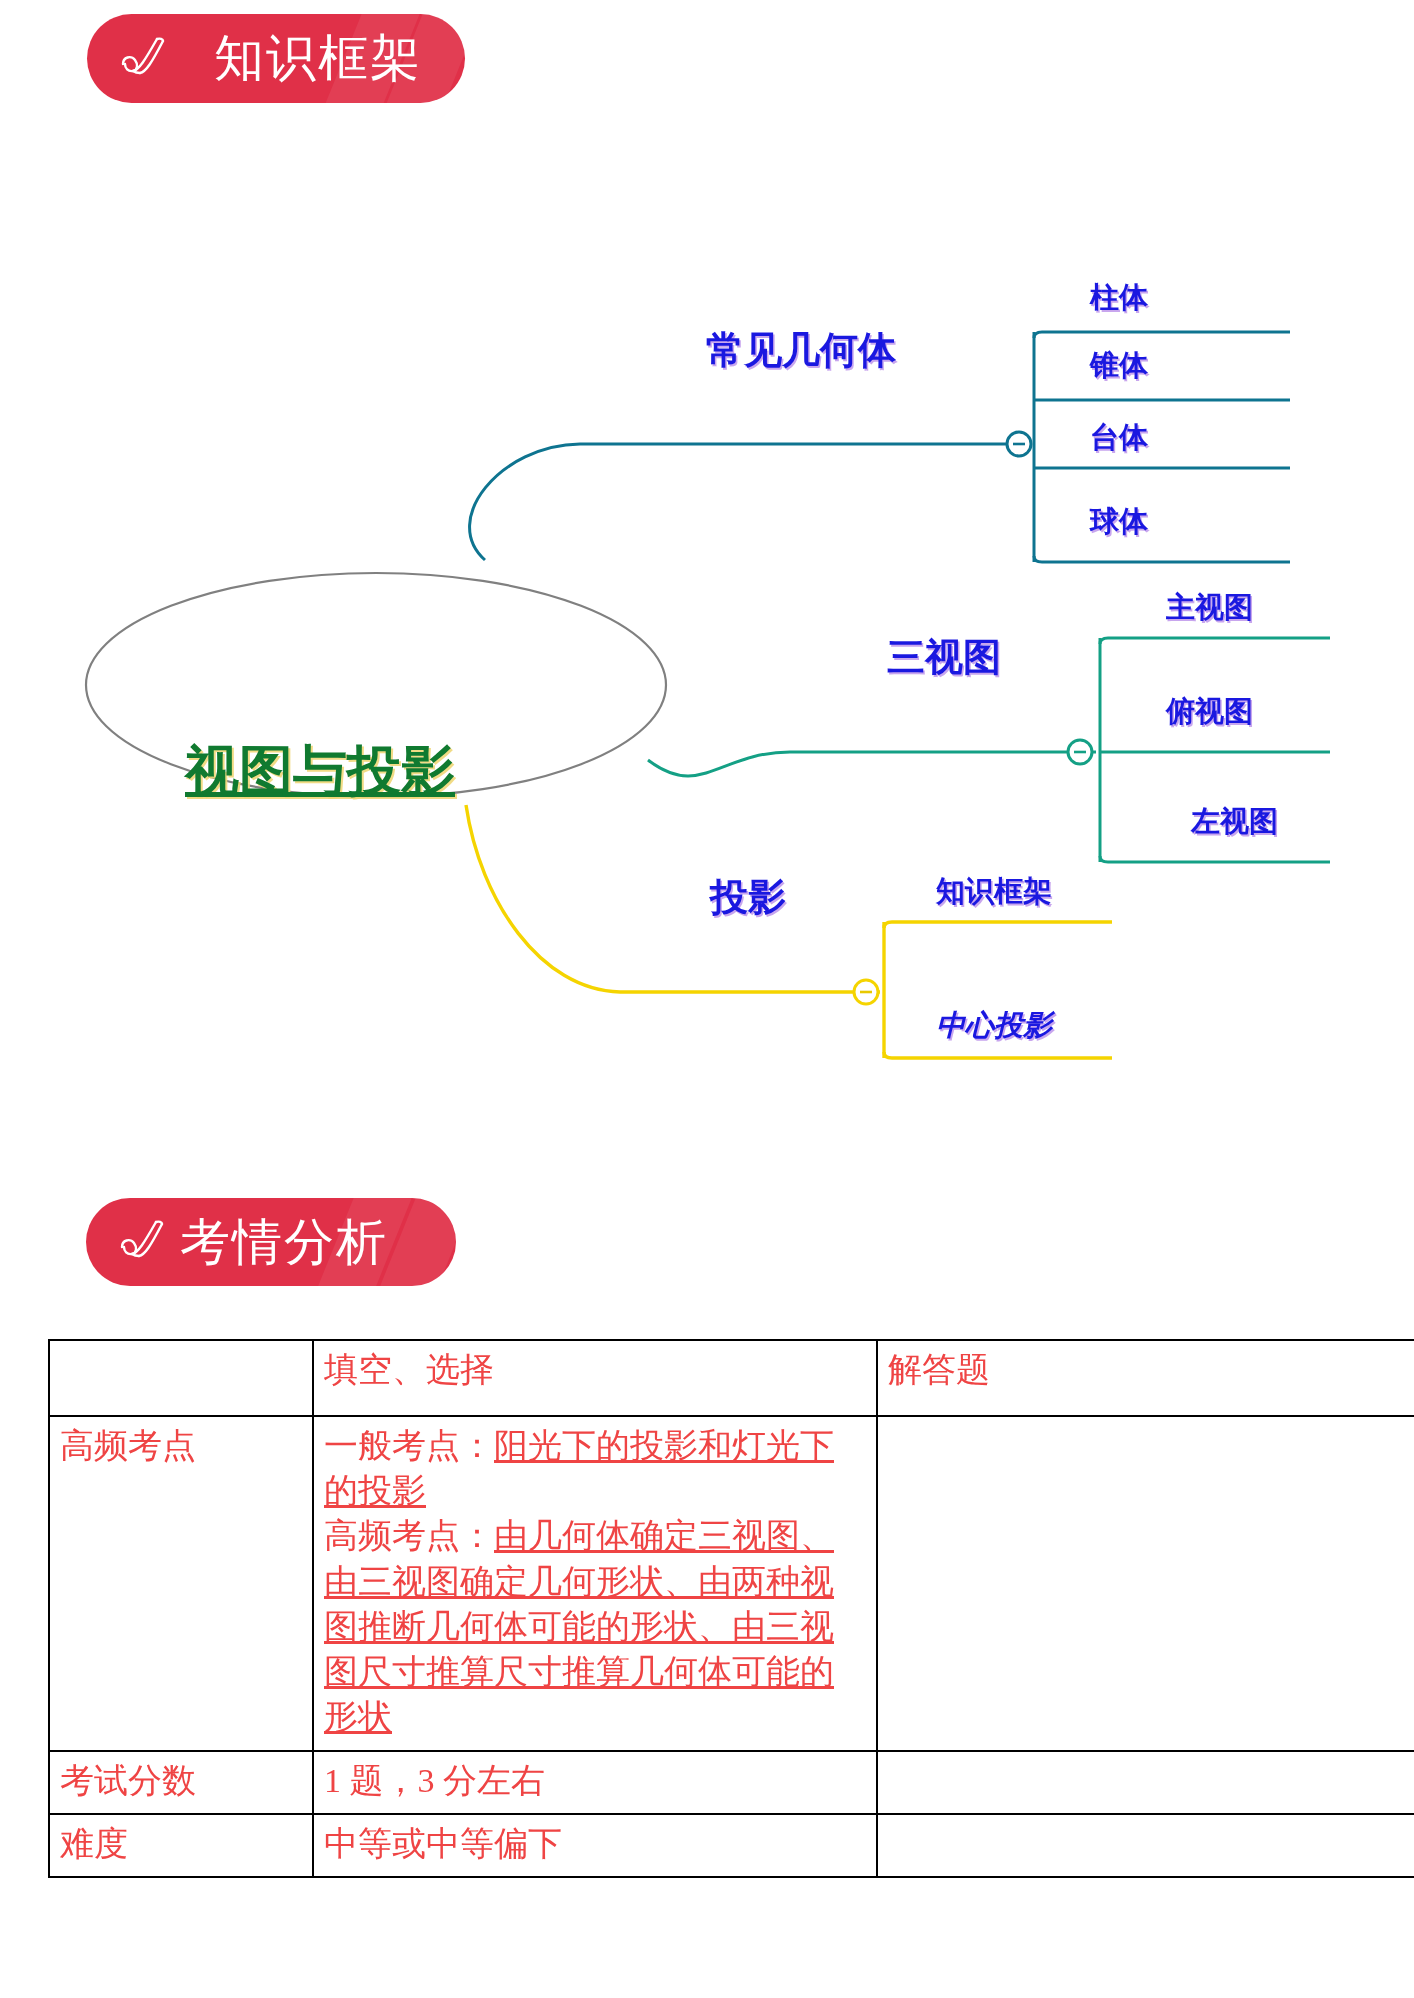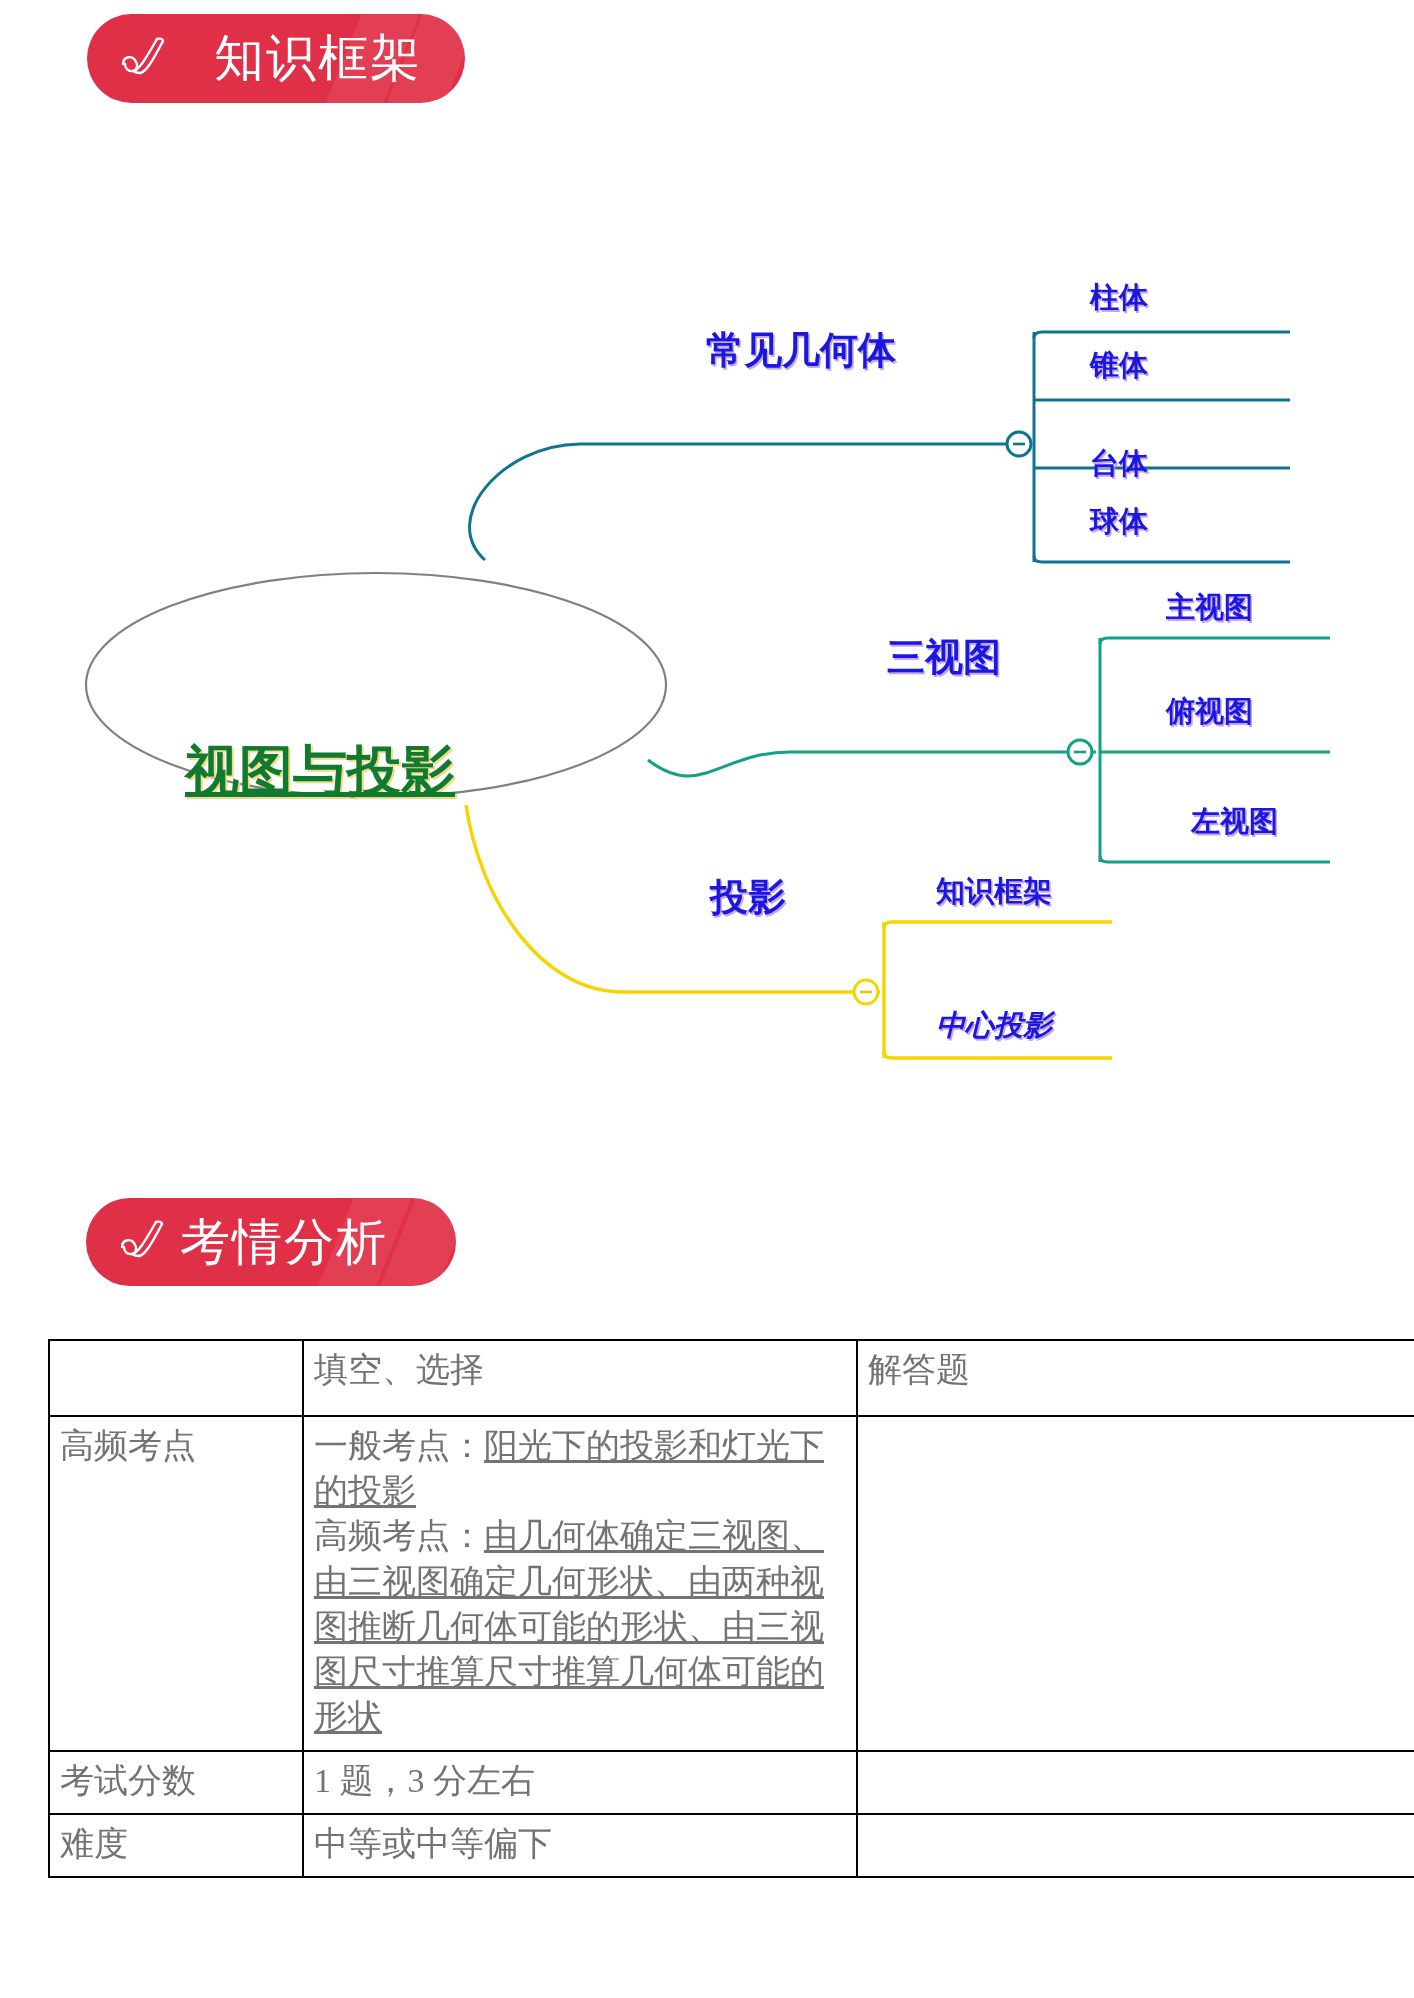--- a/index.html
+++ b/index.html
@@ -111,24 +111,24 @@
     left: 48px;
     top: 1339px;
     width: 1337px;
     border-collapse: collapse;
     table-layout: fixed;
     font-family: "Liberation Serif", "DejaVu Serif", serif;
   }
   #exam-table td {
     border: 2px solid #000000;
     vertical-align: top;
-    padding: 6px 0 10px 10px;
+    padding: 6px 10px 10px 10px;
     font-size: 34px;
     line-height: 1.33;
-    color: #737373;
+    color: #ef4444;
   }
   #exam-table .col-a { width: 242px; }
   #exam-table .col-b { width: 542px; }
   #exam-table .col-c { width: 551px; }
   #exam-table .hdr-row td { height: 58px; }
   .u { text-decoration: underline; text-underline-offset: 3px; }
   .pad-row td { padding-top: 4px; padding-bottom: 6px; }
 </style>
 </head>
 <body>
@@ -183,21 +183,21 @@
   </svg>
 
   <div id="center-label">视图与投影</div>
 
   <div class="node-label branch-label" style="left:706px; top:215px;">常见几何体</div>
   <div class="node-label branch-label" style="left:887px; top:522px;">三视图</div>
   <div class="node-label branch-label" style="left:710px; top:762px;">投影</div>
 
   <div class="node-label leaf-label" style="left:1090px; top:168px;">柱体</div>
   <div class="node-label leaf-label" style="left:1090px; top:236px;">锥体</div>
-  <div class="node-label leaf-label" style="left:1090px; top:308px;margin-top:26px;">台体</div>
+  <div class="node-label leaf-label" style="left:1090px; top:308px;">台体</div>
   <div class="node-label leaf-label" style="left:1090px; top:392px;">球体</div>
 
   <div class="node-label leaf-label" style="left:1166px; top:478px;">主视图</div>
   <div class="node-label leaf-label" style="left:1166px; top:582px;">俯视图</div>
   <div class="node-label leaf-label" style="left:1166px; top:692px;margin-left:25px;">左视图</div>
 
   <div class="node-label leaf-label" style="left:936px; top:762px;">知识框架</div>
   <div class="node-label leaf-label" style="left:936px; top:896px;font-style:italic;">中心投影</div>
 </div>
 

